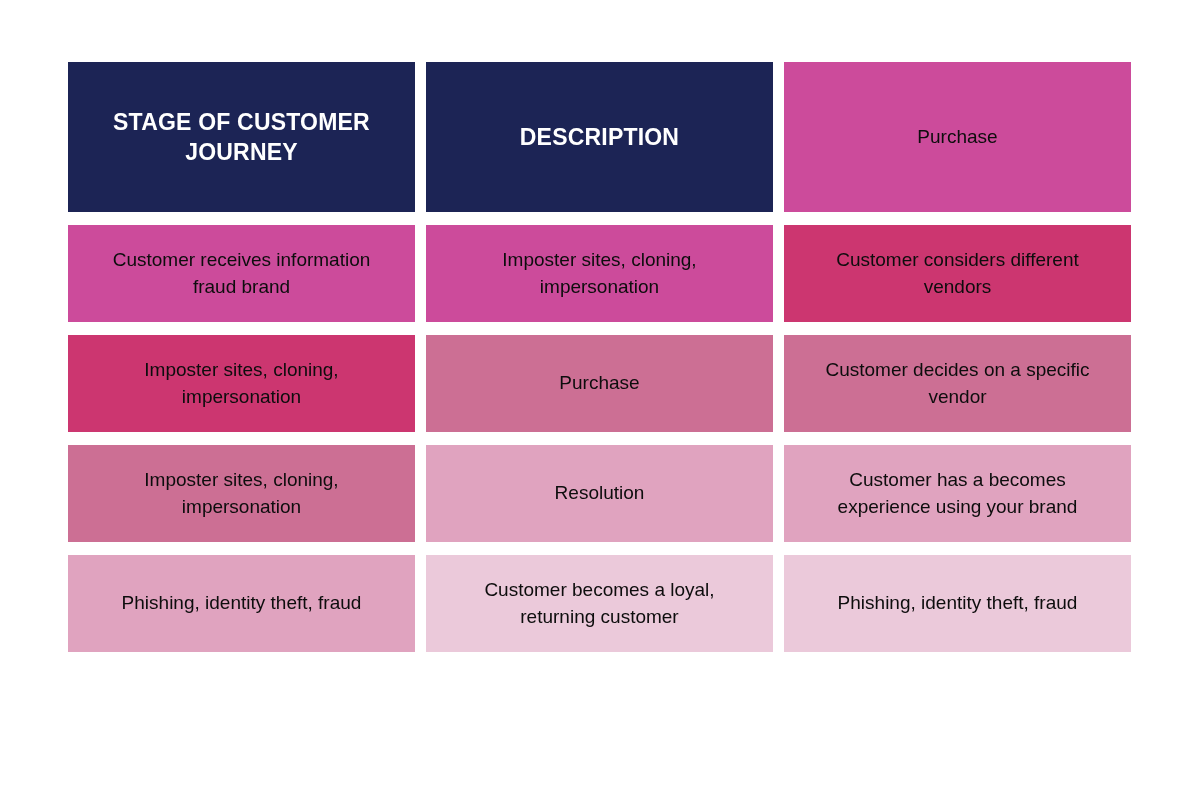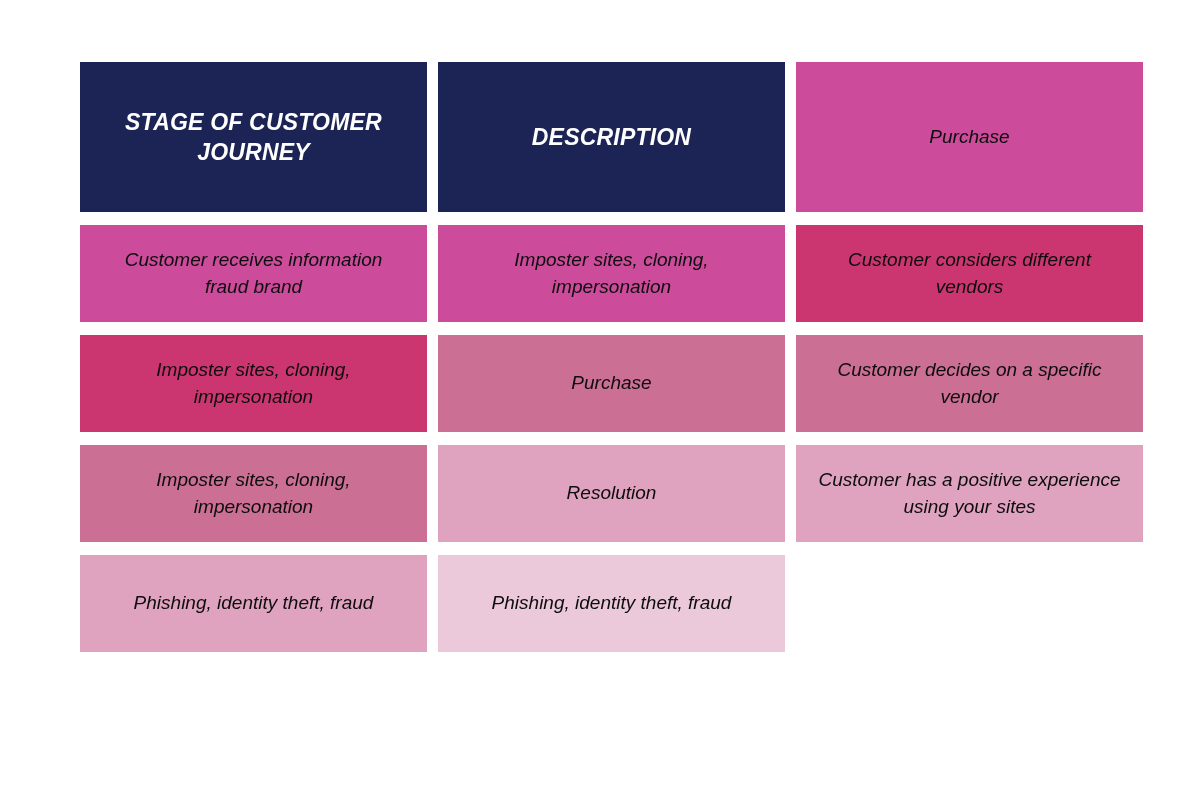--- a/index.html
+++ b/index.html
@@ -10,25 +10,24 @@
   body {
     width: 1200px;
     height: 800px;
     background: #ffffff;
     font-family: "Liberation Sans", "DejaVu Sans", sans-serif;
     overflow: hidden;
   }
 
   .table-wrap {
     position: absolute;
-    left: 80px;
+    left: 68px;
     top: 62px;
     width: 1064px;
     height: 684px;
-    font-style: italic;
   }
 
   .table-grid {
     display: grid;
     grid-template-columns: 347px 347px 347px;
     grid-template-rows: 150px 97px 97px 97px 97px 92px;
     column-gap: 11px;
     row-gap: 13px;
     width: 100%;
   }
@@ -107,24 +106,27 @@
       <span class="cell-text">Customer decides on a specific vendor</span>
     </div>
     <div class="cell body-cell tier-3">
       <span class="cell-text">Imposter sites, cloning, impersonation</span>
     </div>
 
     <div class="cell body-cell tier-4">
       <span class="cell-text">Resolution</span>
     </div>
     <div class="cell body-cell tier-4">
-      <span class="cell-text">Customer has a positive experience using your sites</span>
+      <span class="cell-text">Customer has a becomes experience using your brand</span>
     </div>
     <div class="cell body-cell tier-4">
       <span class="cell-text">Phishing, identity theft, fraud</span>
     </div>
 
+    <div class="cell body-cell tier-5">
+      <span class="cell-text">Customer becomes a loyal, returning customer</span>
+    </div>
     <div class="cell body-cell tier-5">
       <span class="cell-text">Phishing, identity theft, fraud</span>
     </div>
 
   </div>
 </div>
 
 </body></html>

